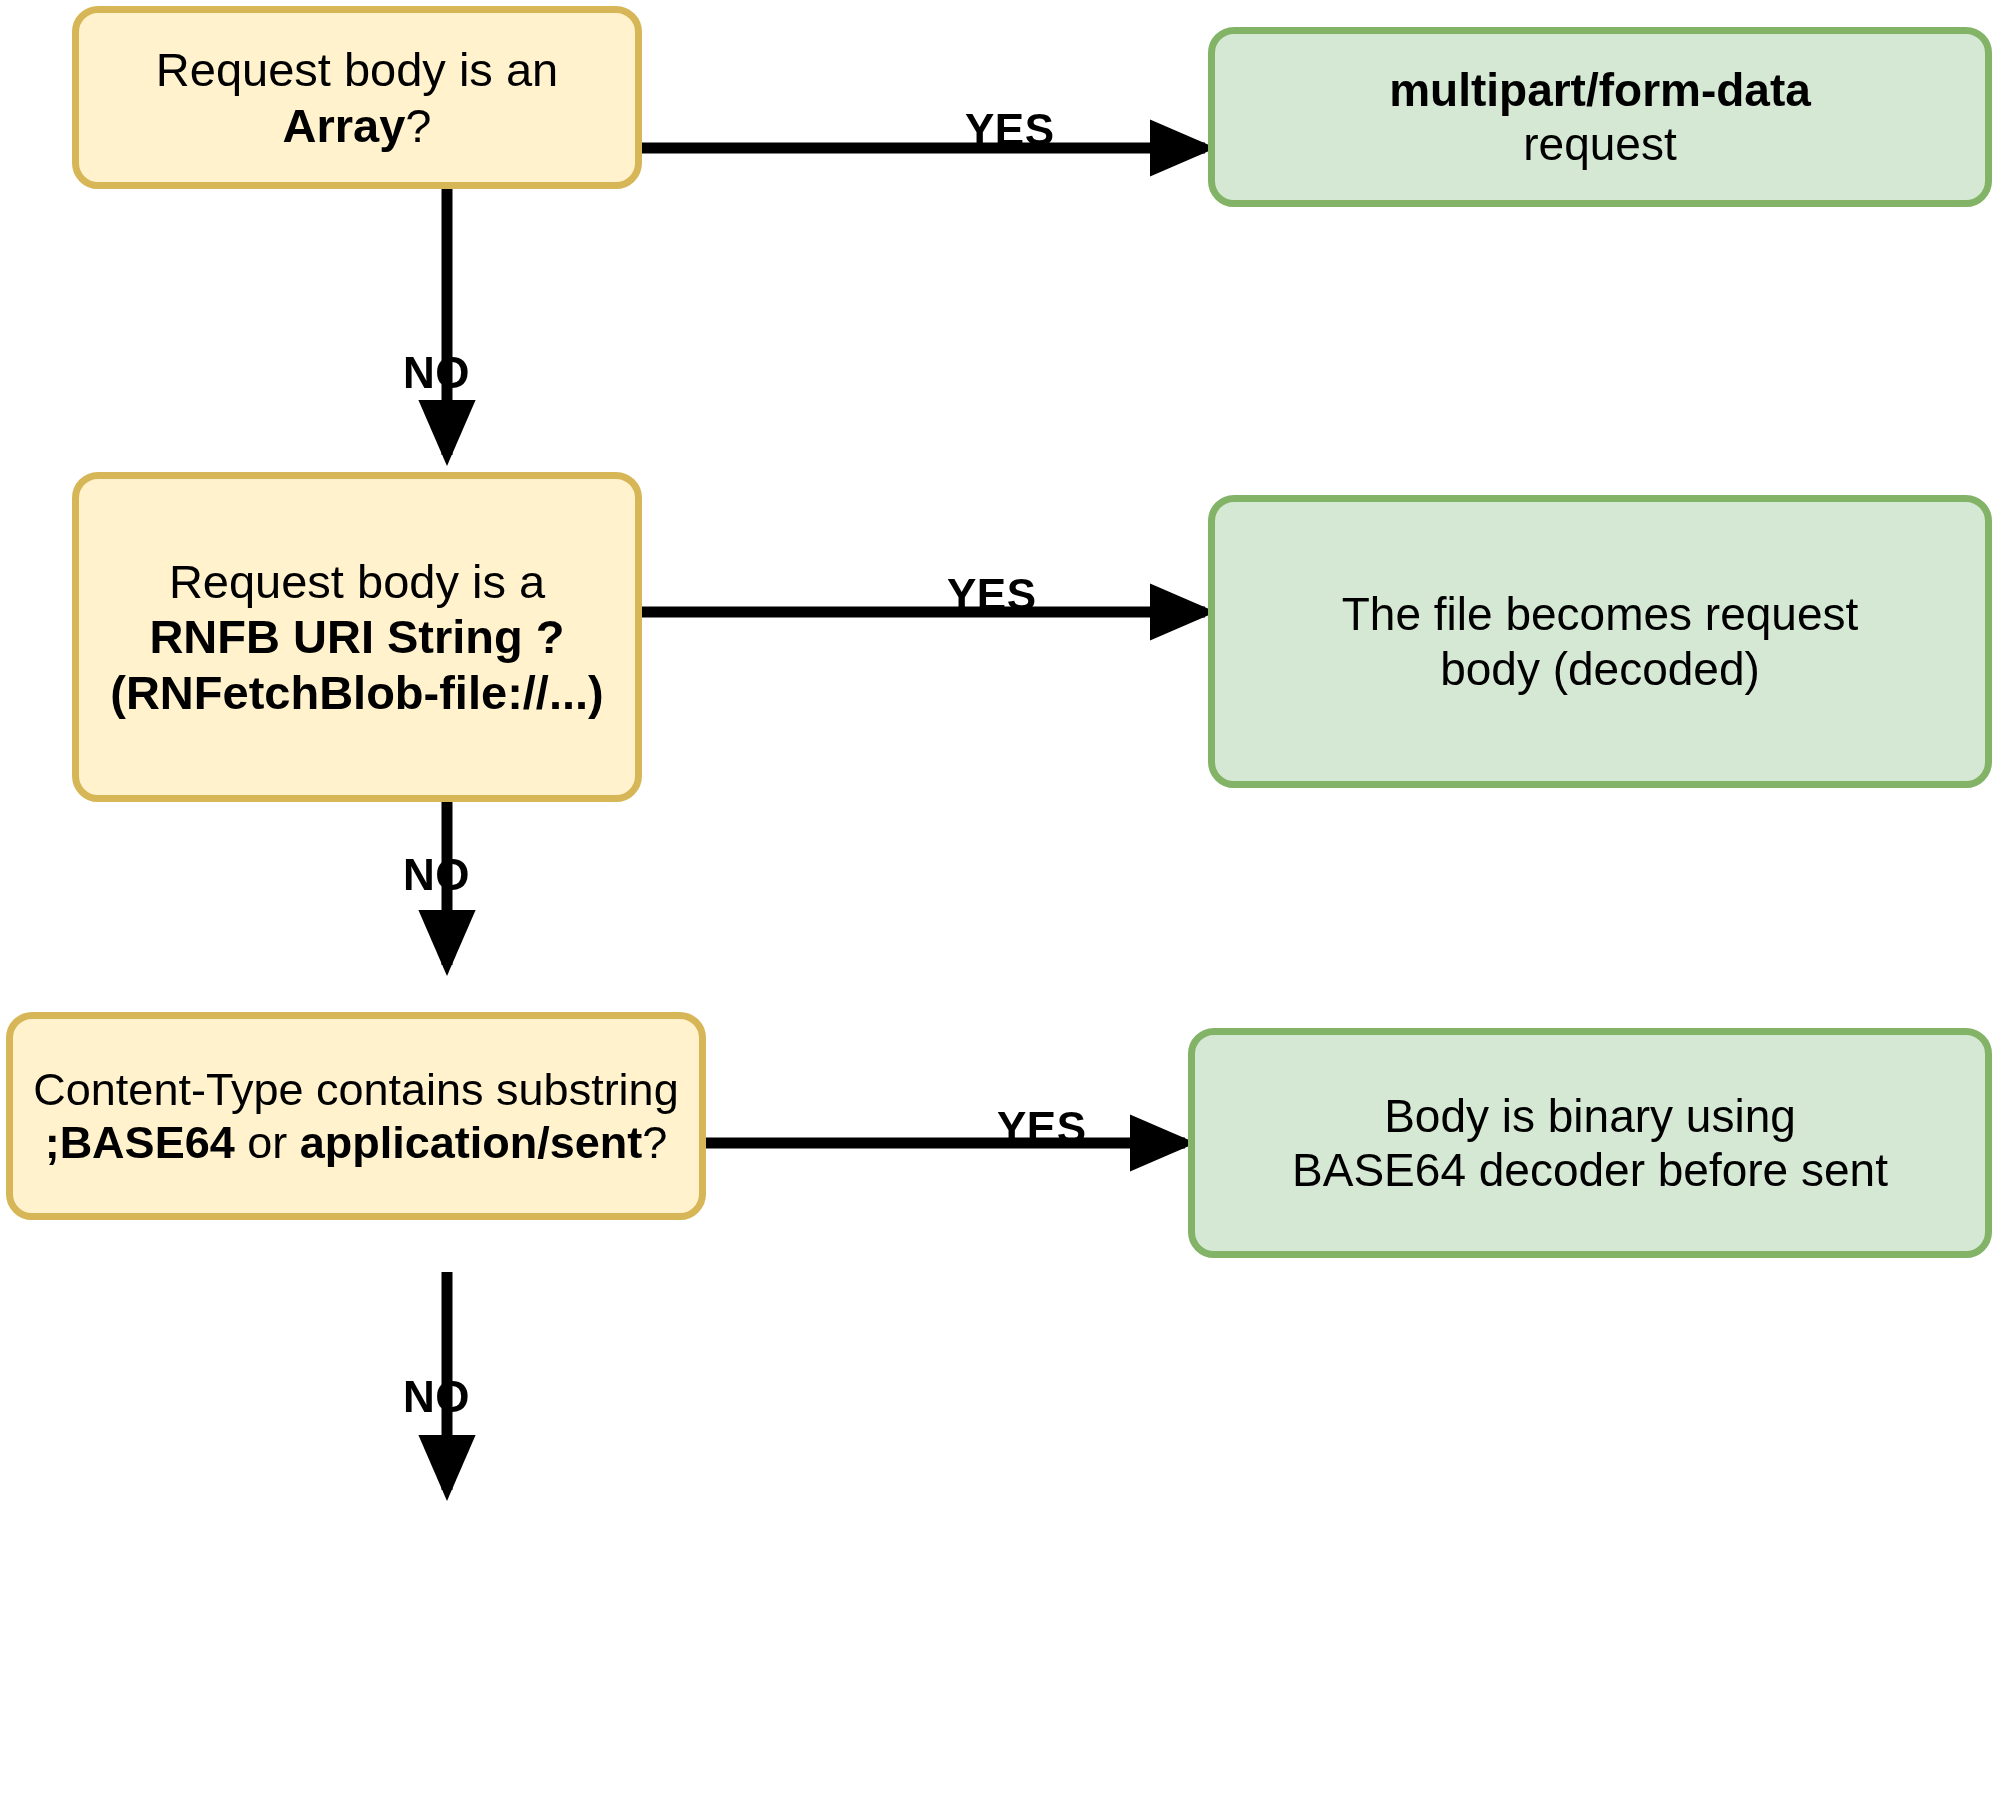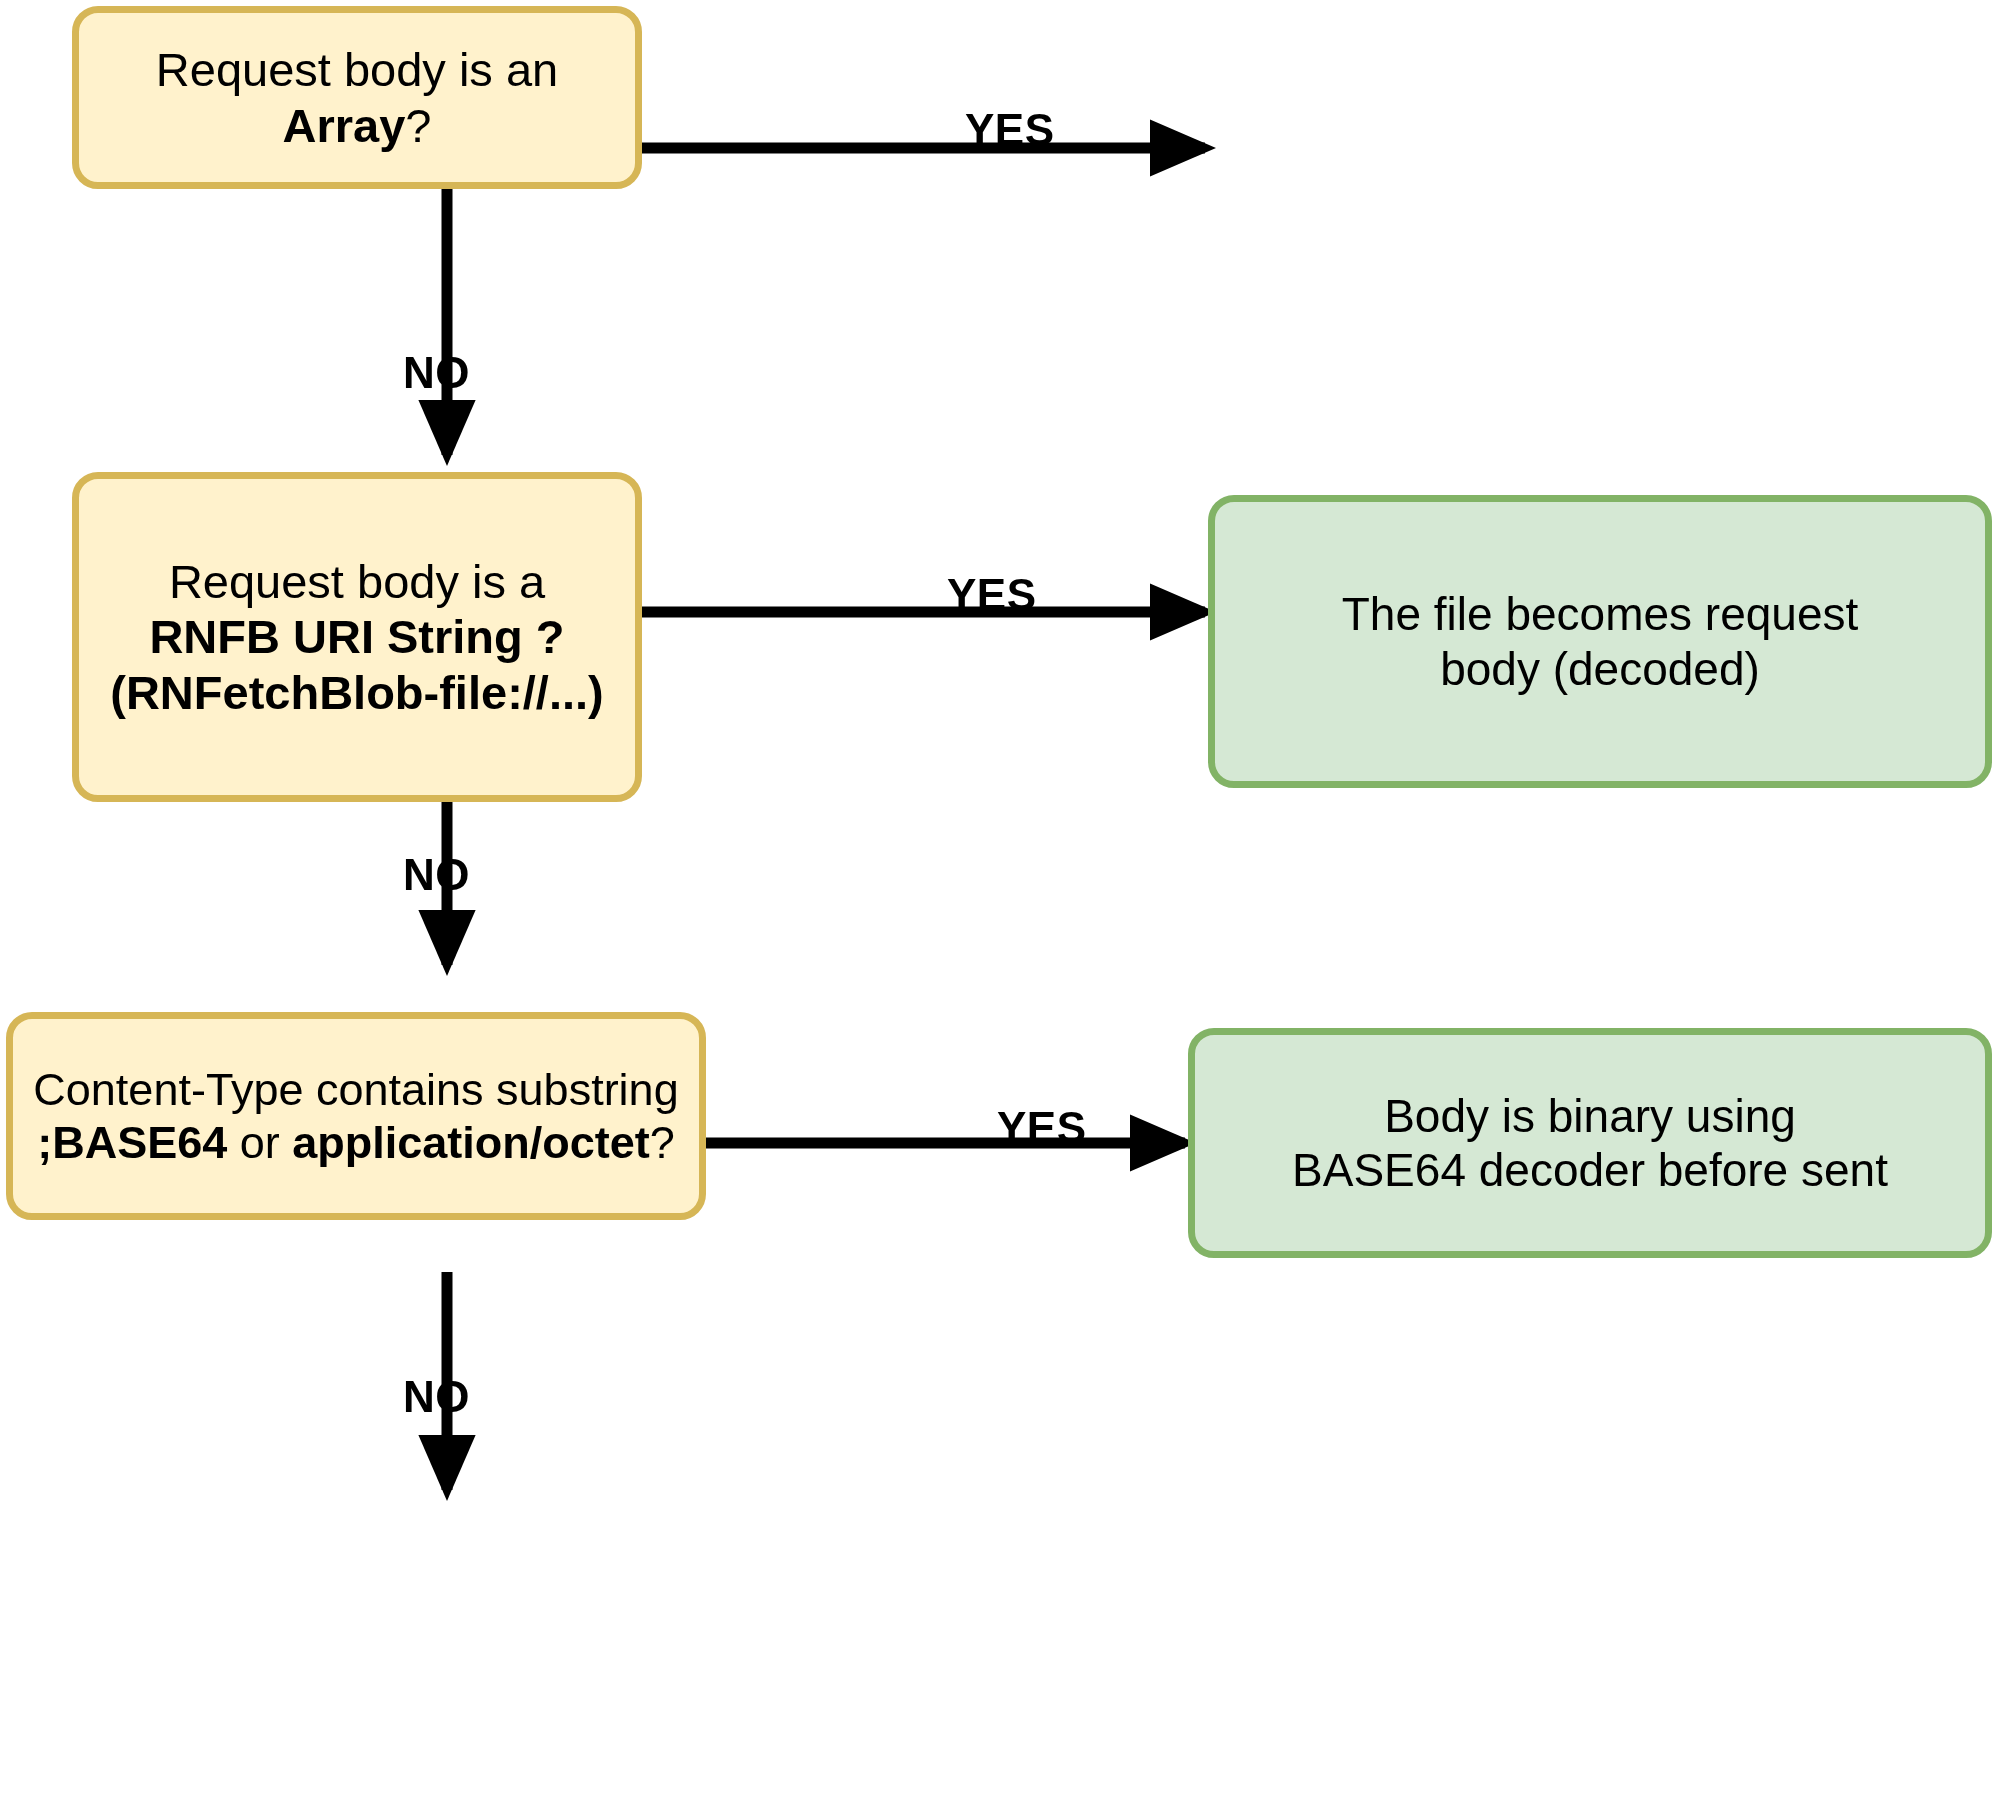--- a/index.html
+++ b/index.html
@@ -95,40 +95,46 @@
   <div class="edge-label" style="left:403px; top:850px; font-size:44px;">NO</div>
 
   <div class="edge-label" style="left:997px; top:1103px; font-size:44px;">YES</div>
 
   <div class="edge-label" style="left:403px; top:1372px; font-size:44px;">NO</div>
 
   <div class="node decision" style="left:72px; top:6px; width:570px; height:183px; font-size:47px;">
     <span class="txt"><span>Request body is an </span><span class="b">Array</span><span>?</span></span>
   </div>
 
+  <div class="node result" style="left:1208px; top:27px; width:784px; height:180px; font-size:46px;">
+    <span class="txt">
+      <span class="line b">multipart/form-data</span>
+      <span class="line">request</span>
+    </span>
+  </div>
 
   <div class="node decision" style="left:72px; top:472px; width:570px; height:330px; font-size:47px;">
     <span class="txt">
       <span class="line">Request body is a</span>
       <span class="line b">RNFB URI String ?</span>
       <span class="line b">(RNFetchBlob-file://...)</span>
     </span>
   </div>
 
   <div class="node result" style="left:1208px; top:495px; width:784px; height:293px; font-size:46px;">
     <span class="txt">
       <span class="line">The file becomes request</span>
       <span class="line">body (decoded)</span>
     </span>
   </div>
 
   <div class="node decision" style="left:6px; top:1012px; width:700px; height:208px; font-size:45px;">
     <span class="txt">
       <span class="line">Content-Type contains substring</span>
-      <span class="line"><span class="b">;BASE64</span><span> or </span><span class="b">application/octet</span><span>?</span></span>
+      <span class="line"><span class="b">;BASE64</span><span> or </span><span class="b">application/sent</span><span>?</span></span>
     </span>
   </div>
 
   <div class="node result" style="left:1188px; top:1028px; width:804px; height:230px; font-size:46px;">
     <span class="txt">
       <span class="line">Body is binary using</span>
       <span class="line">BASE64 decoder before sent</span>
     </span>
   </div>
 

